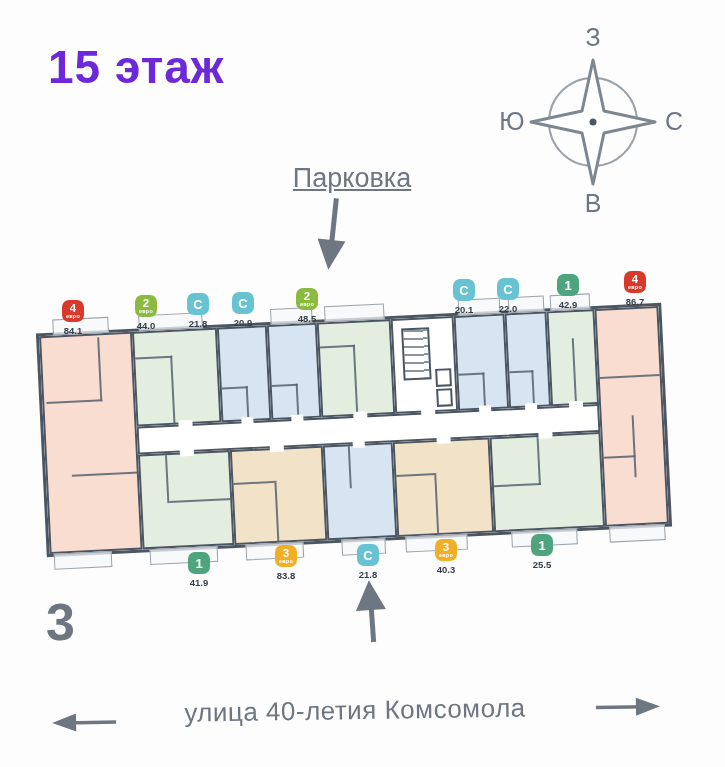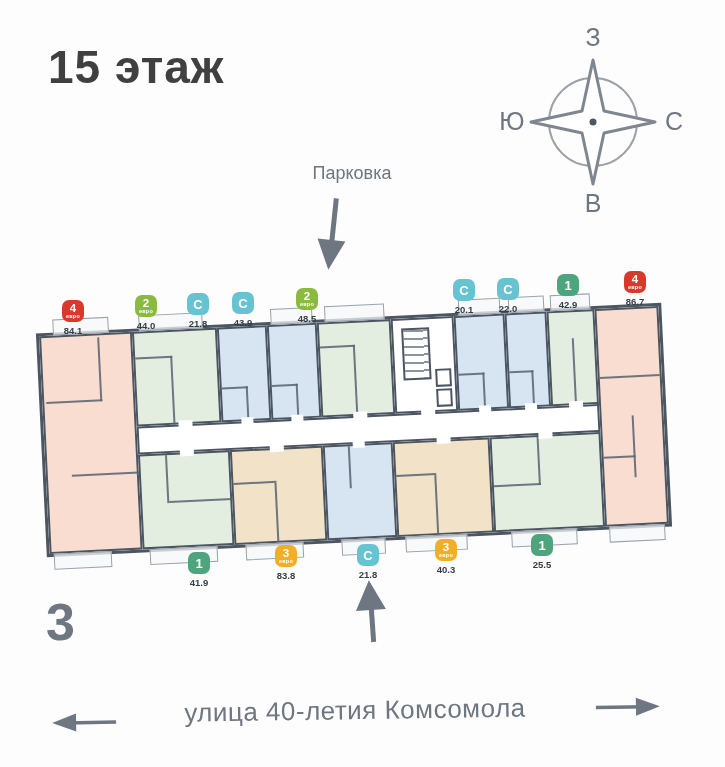--- a/index.html
+++ b/index.html
@@ -1,23 +1,23 @@
 <!DOCTYPE html>
 <html><head>
 <meta charset="utf-8">
 <style>
   html,body{margin:0;padding:0;background:#fff;}
   .canvas{position:relative;width:725px;height:767px;background:#fdfdfd;overflow:hidden;
           font-family:"Liberation Sans",sans-serif;color:#6e7681;}
   .page-title{position:absolute;left:48px;top:40px;font-size:46px;font-weight:700;
-              letter-spacing:1px;color:#404040;}
+              letter-spacing:1px;color:#6d28d9;}
   .compass{position:absolute;left:498px;top:26px;width:190px;height:190px;}
   .compass text{font-size:25px;fill:#6e7681;font-family:"Liberation Sans",sans-serif;}
   .parking-label{position:absolute;left:252px;top:163px;width:200px;text-align:center;
-                 font-size:18px;font-weight:500;color:#6e7681;}
+                 font-size:27px;font-weight:500;color:#6e7681;text-decoration:underline;}
   .parking-arrow{position:absolute;left:312px;top:198px;transform:rotate(6deg);}
   .entrance-arrow{position:absolute;left:350px;top:578px;transform:rotate(-4deg);}
   .building-number{position:absolute;left:46px;top:592px;font-size:52px;font-weight:700;color:#6e7681;}
   .street-row{position:absolute;left:0;top:692px;width:725px;height:44px;transform:rotate(-0.9deg);}
   .street-label{position:absolute;left:120px;top:3px;width:470px;text-align:center;
                 font-size:26px;font-weight:500;color:#6e7681;letter-spacing:0.5px;}
   .street-arrow-left{position:absolute;left:52px;top:15px;}
   .street-arrow-right{position:absolute;left:594px;top:8px;}
 
   
@@ -169,21 +169,21 @@
       <div class="badge-wrap" style="left: 176px; top: 293px;">
         <div class="badge" style="background: rgb(103, 195, 209);">
           <span class="num">С</span>
         </div>
         <div class="badge-area">21.8</div>
       </div>
       <div class="badge-wrap" style="left: 221px; top: 292px;">
         <div class="badge" style="background: rgb(103, 195, 209);">
           <span class="num">С</span>
         </div>
-        <div class="badge-area">43.9</div>
+        <div class="badge-area">20.9</div>
       </div>
       <div class="badge-wrap" style="left: 285px; top: 288px;">
         <div class="badge euro" style="background: rgb(138, 186, 64);">
           <span class="num">2</span>
           <span class="euro-label">евро</span>
         </div>
         <div class="badge-area">48.5</div>
       </div>
       <div class="badge-wrap" style="left: 442px; top: 279px;">
         <div class="badge" style="background: rgb(103, 195, 209);">

